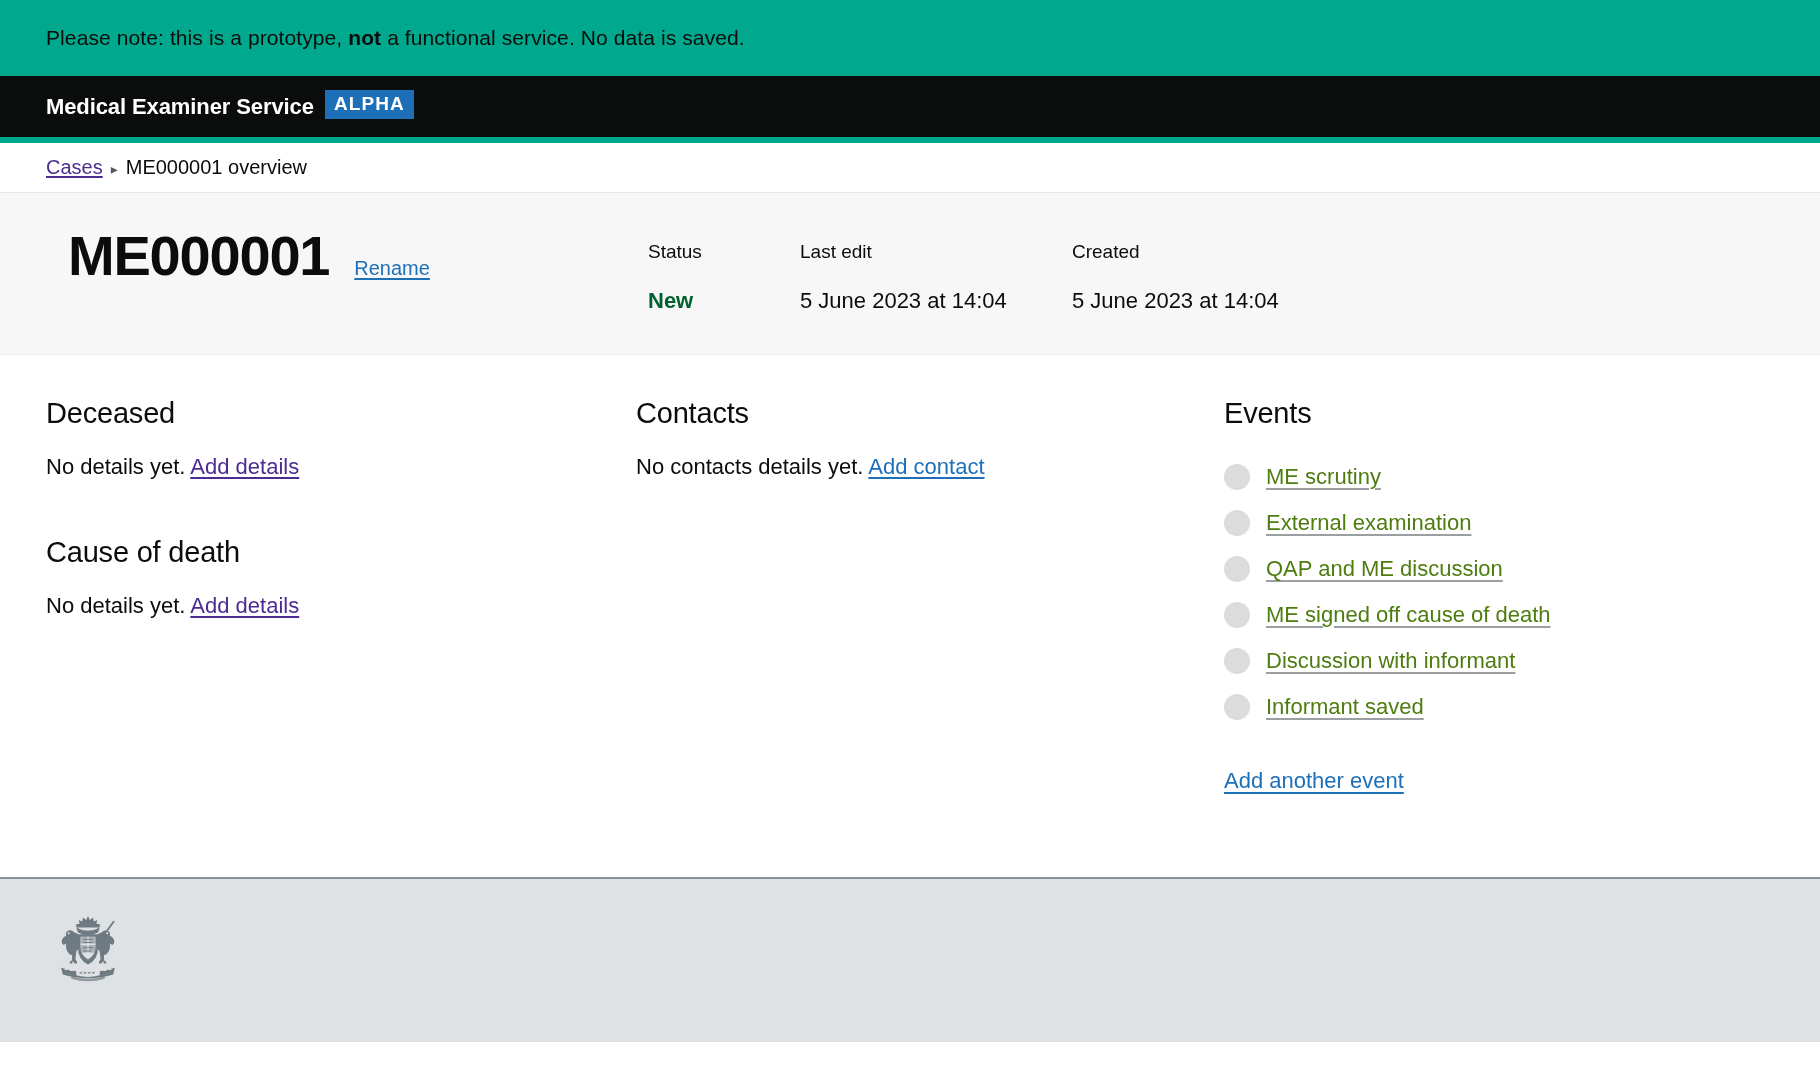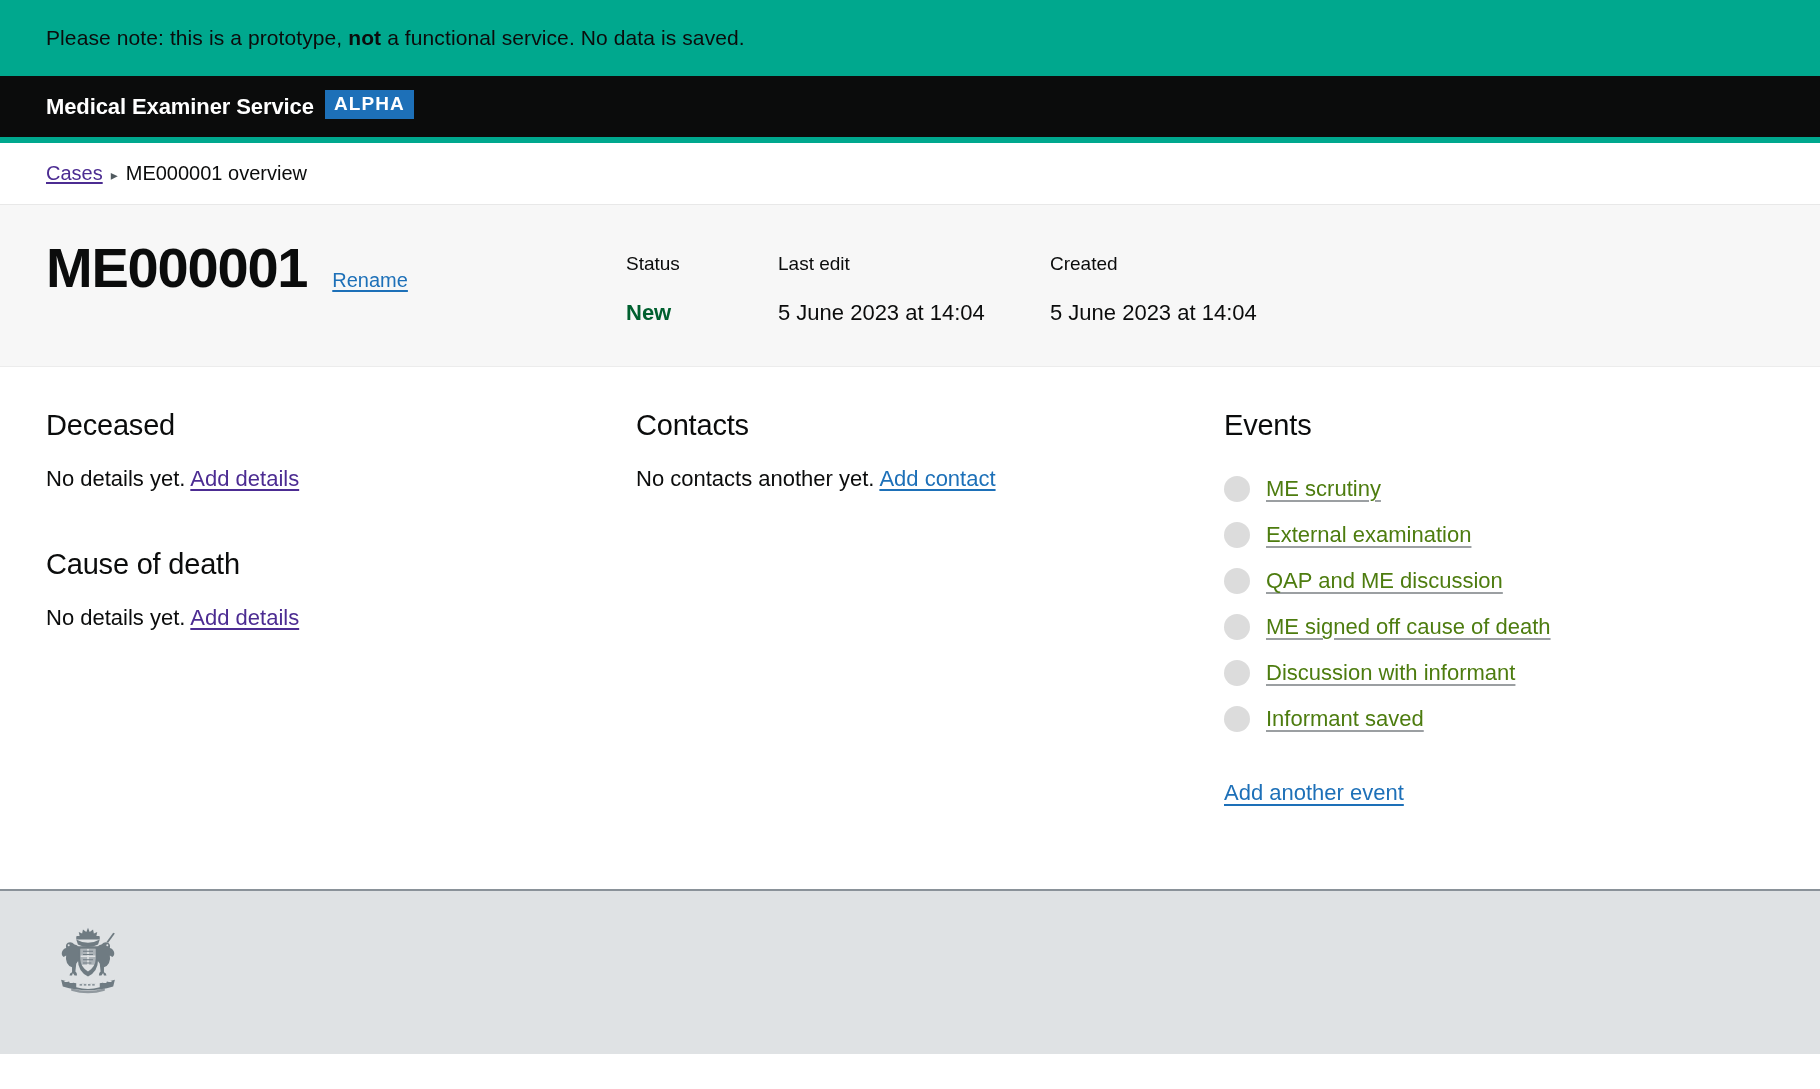--- a/index.html
+++ b/index.html
@@ -58,21 +58,21 @@
     position: relative;
     top: -2px;
   }
   .header-accent {
     height: 6px;
     background: #00a88e;
   }
 
   
   .breadcrumb-bar {
-    height: 62px;
+    height: 50px;
     background: #ffffff;
     display: flex;
     align-items: center;
     padding: 0 46px;
     box-sizing: border-box;
     border-bottom: 1px solid #e8e8e8;
   }
   .breadcrumb {
     font-size: 20px;
     display: flex;
@@ -89,21 +89,21 @@
     font-size: 14px;
     position: relative;
     top: 1px;
   }
   .crumb-current { color: #0b0c0c; }
 
   
   .case-band {
     background: #f7f7f7;
     border-bottom: 1px solid #ececec;
-    padding: 34px 46px 40px 46px;
+    padding: 34px 46px 40px 68px;
     box-sizing: border-box;
     display: flex;
     align-items: flex-start;
   }
   .case-title-wrap {
     display: flex;
     align-items: baseline;
     width: 580px;
     flex: none;
   }
@@ -284,21 +284,21 @@
     <h2 class="section-heading second">Cause of death</h2>
     <p class="empty-line">
       <span>No details yet.</span>
       <a class="link-purple" href="#">Add details</a>
     </p>
   </div>
 
   <div class="col col-contacts">
     <h2 class="section-heading">Contacts</h2>
     <p class="empty-line">
-      <span>No contacts another yet.</span>
+      <span>No contacts details yet.</span>
       <a class="link-blue" href="#">Add contact</a>
     </p>
   </div>
 
   <div class="col col-events">
     <h2 class="section-heading">Events</h2>
     <ul class="events-list">
       <li class="event-item">
         <span class="event-dot"></span>
         <a class="event-link" href="#">ME scrutiny</a>

